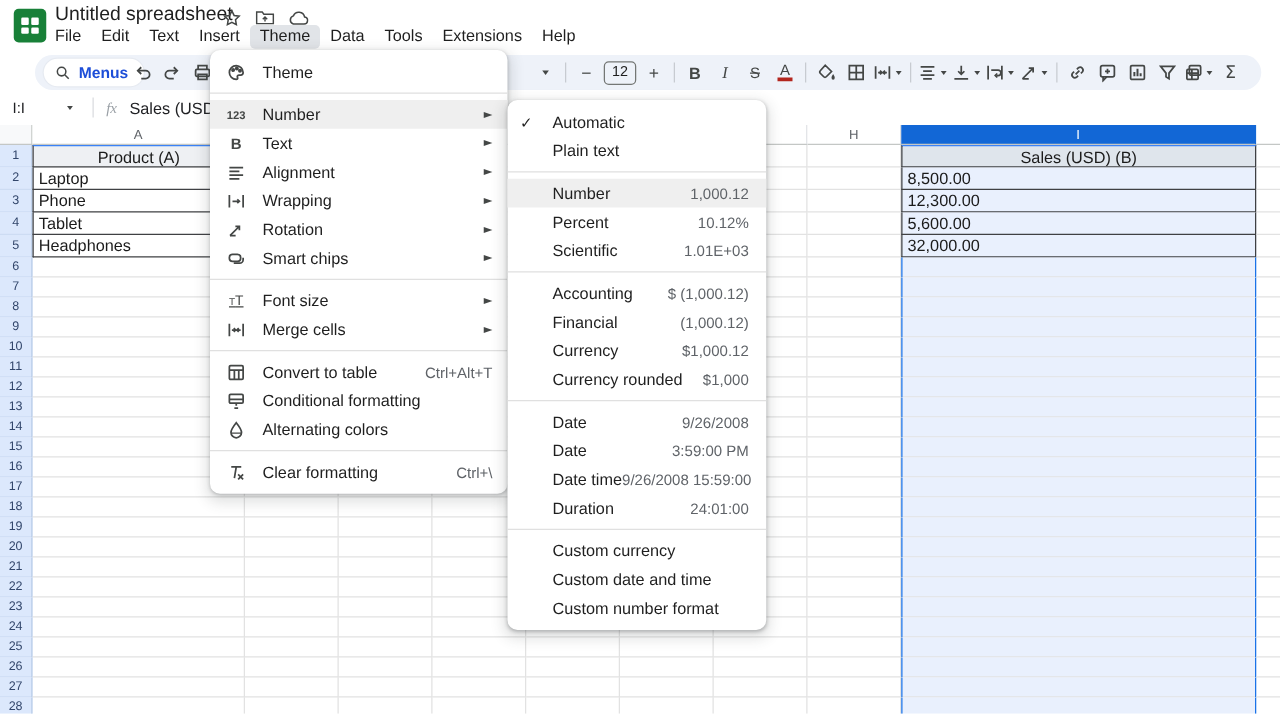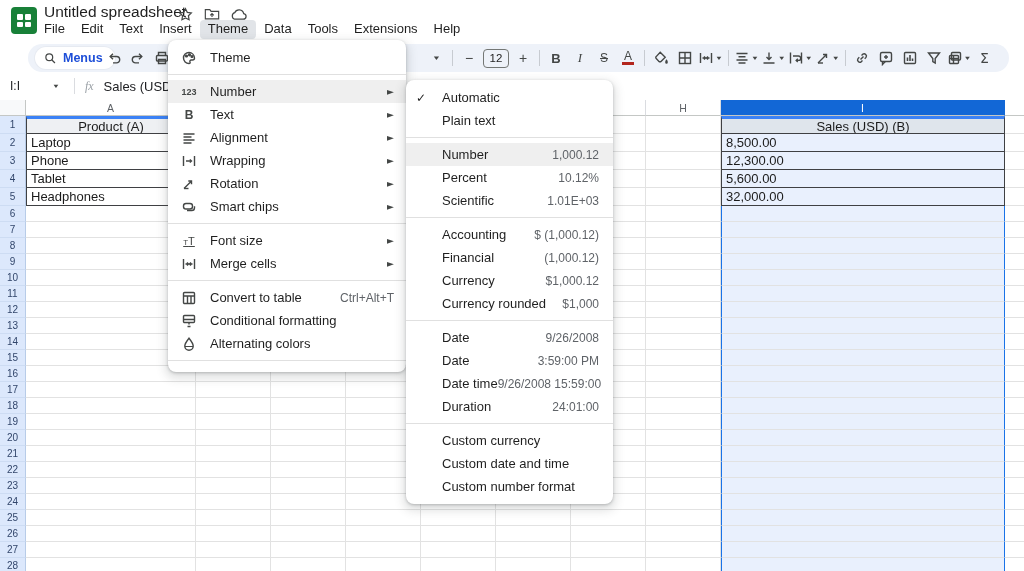--- a/index.html
+++ b/index.html
@@ -60,21 +60,21 @@
   .chdr { height:16px; background:#fff; border-right:1px solid #dadce0; border-bottom:1px solid #c4c7c5;
     font-size:10.5px; color:#5f6368; display:flex; align-items:center; justify-content:center; }
   .chdr.sel { background:#1267d6; color:#fff; border-right:1px solid #1267d6; }
   .corner { background:#f8f9fa; border-right:1px solid #c4c7c5; border-bottom:1px solid #c4c7c5; }
   .rhdr { background:#dce8fc; border-right:1px solid #b8cce8; border-bottom:1px solid #cddcf3;
     font-size:10px; color:#32466b; display:flex; align-items:center; justify-content:center; }
   .cell { border-right:1px solid #e2e2e2; border-bottom:1px solid #e2e2e2; font-size:13px;
     color:#1b1b1b; display:flex; align-items:center; padding-left:4px; overflow:hidden; white-space:nowrap; }
   .cell.selcol { background:#e9f0fd; border-left:1px solid #1a73e8; border-right:1px solid #1a73e8; }
   .cell.tbl { border:1px solid #3f4043; border-top:none; }
-  .cell.tbl.first { border-top:3px solid #3b82f6; }
+  .cell.tbl.first { border-top:1px solid #3b82f6; }
   .cell.th { justify-content:center; padding-left:0; background:#eef0f3; }
   .cell.tbl.selcol-tbl { background:#e9f0fd; }
   .cell.th.selth { background:#dfe5ec; }
 
   
   .menu-panel { position:absolute; background:#fff; border-radius:8px;
     box-shadow:0 1px 3px rgba(60,64,67,.3), 0 4px 10px 3px rgba(60,64,67,.15); padding:6px 0; z-index:30; }
   #format-menu { left:168px; top:40px; width:238px; }
   #number-menu { left:406px; top:80px; width:207px; z-index:31; }
   .menu-item { height:23px; display:flex; align-items:center; padding:0 12px 0 12px; cursor:default; }
@@ -767,20 +767,30 @@
       <div class="menu-item">
         <span class="mi-icon">
           <svg width="16" height="16" viewBox="0 0 16 16" fill="none" stroke="#444746" stroke-width="1.4">
             <path d="M8 2.2S3.8 7.4 3.8 10a4.2 4.2 0 0 0 8.4 0C12.2 7.4 8 2.2 8 2.2z"></path>
             <path d="M4 10.5h8" stroke-width="1"></path>
           </svg>
         </span>
         <span class="mi-label">Alternating colors</span>
       </div>
       <div class="menu-sep"></div>
+      <div class="menu-item">
+        <span class="mi-icon">
+          <svg width="16" height="16" viewBox="0 0 16 16" fill="none" stroke="#444746" stroke-width="1.4">
+            <path d="M4 3.5h8M8 3.5L6.5 12.5"></path>
+            <path d="M9.5 9.5l4 4M13.5 9.5l-4 4"></path>
+          </svg>
+        </span>
+        <span class="mi-label">Clear formatting</span>
+        <span class="mi-right">Ctrl+\</span>
+      </div>
     </div>
 
   <div id="number-menu" class="menu-panel">
       <div class="menu-item num-item">
         <span class="mi-check">✓</span>
         <span class="mi-label">Automatic</span>
       </div>
       <div class="menu-item num-item">
         <span class="mi-check"></span>
         <span class="mi-label">Plain text</span>

